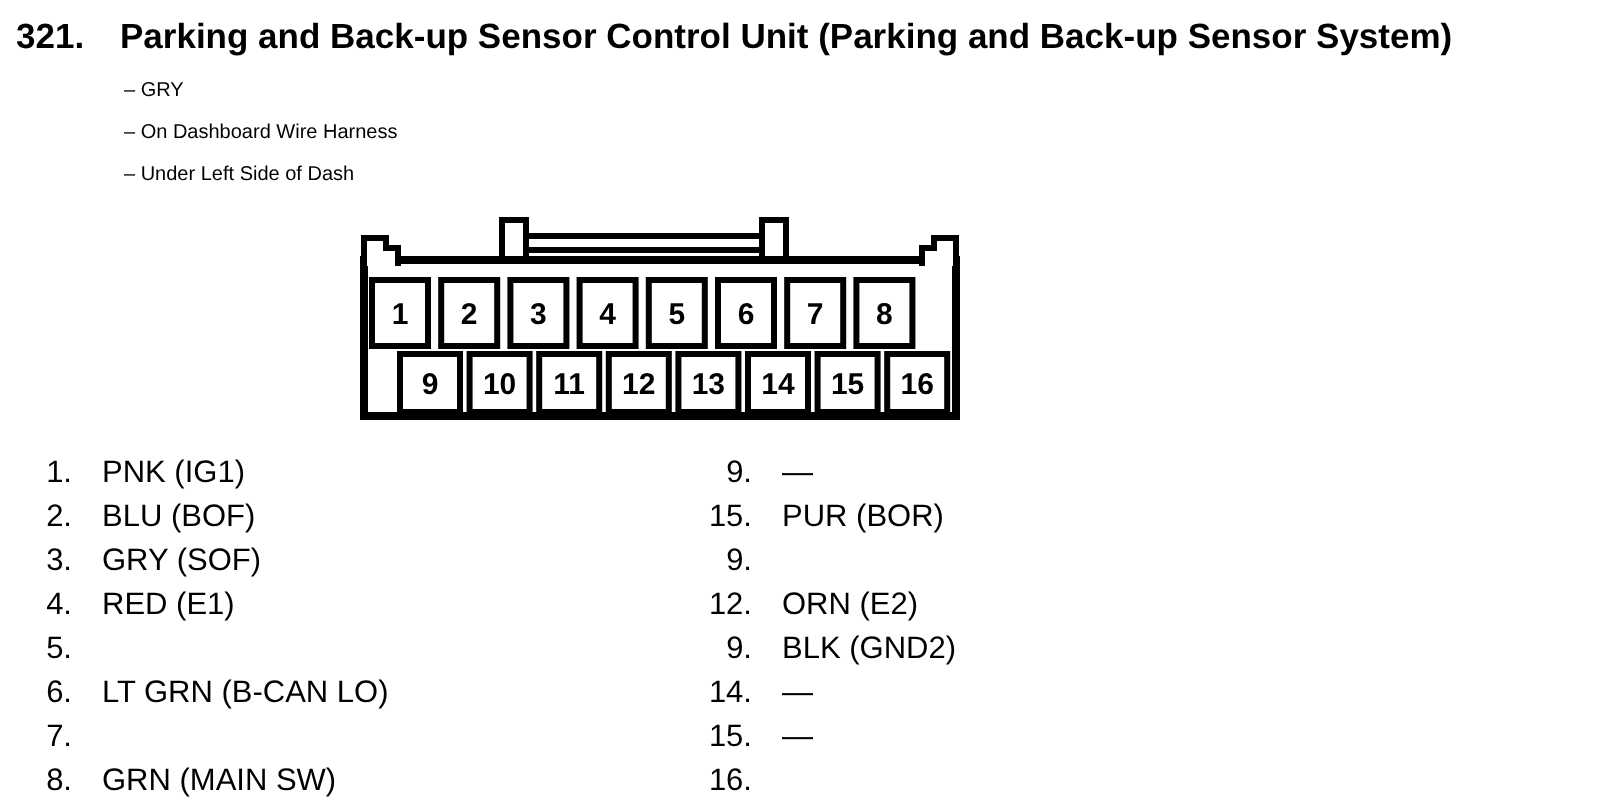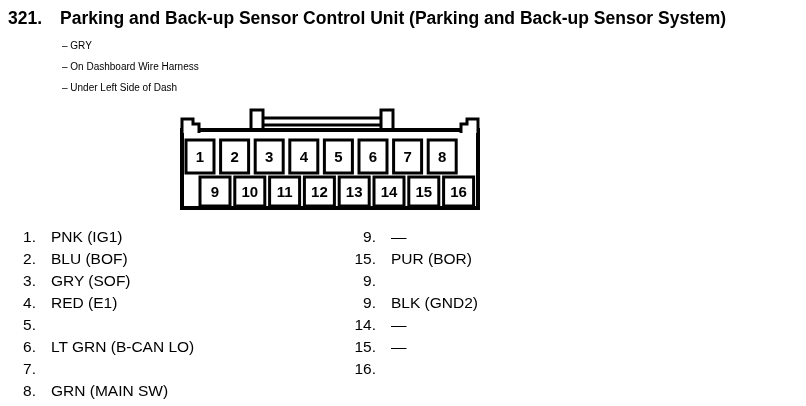--- a/index.html
+++ b/index.html
@@ -151,20 +151,24 @@
         <span class="pin-label">—</span>
       </div>
       <div class="pin-row">
         <span class="pin-num">15.</span>
         <span class="pin-label">PUR (BOR)</span>
       </div>
       <div class="pin-row">
         <span class="pin-num">9.</span>
       </div>
       <div class="pin-row">
+        <span class="pin-num">12.</span>
+        <span class="pin-label">ORN (E2)</span>
+      </div>
+      <div class="pin-row">
         <span class="pin-num">9.</span>
         <span class="pin-label">BLK (GND2)</span>
       </div>
       <div class="pin-row">
         <span class="pin-num">14.</span>
         <span class="pin-label">—</span>
       </div>
       <div class="pin-row">
         <span class="pin-num">15.</span>
         <span class="pin-label">—</span>

